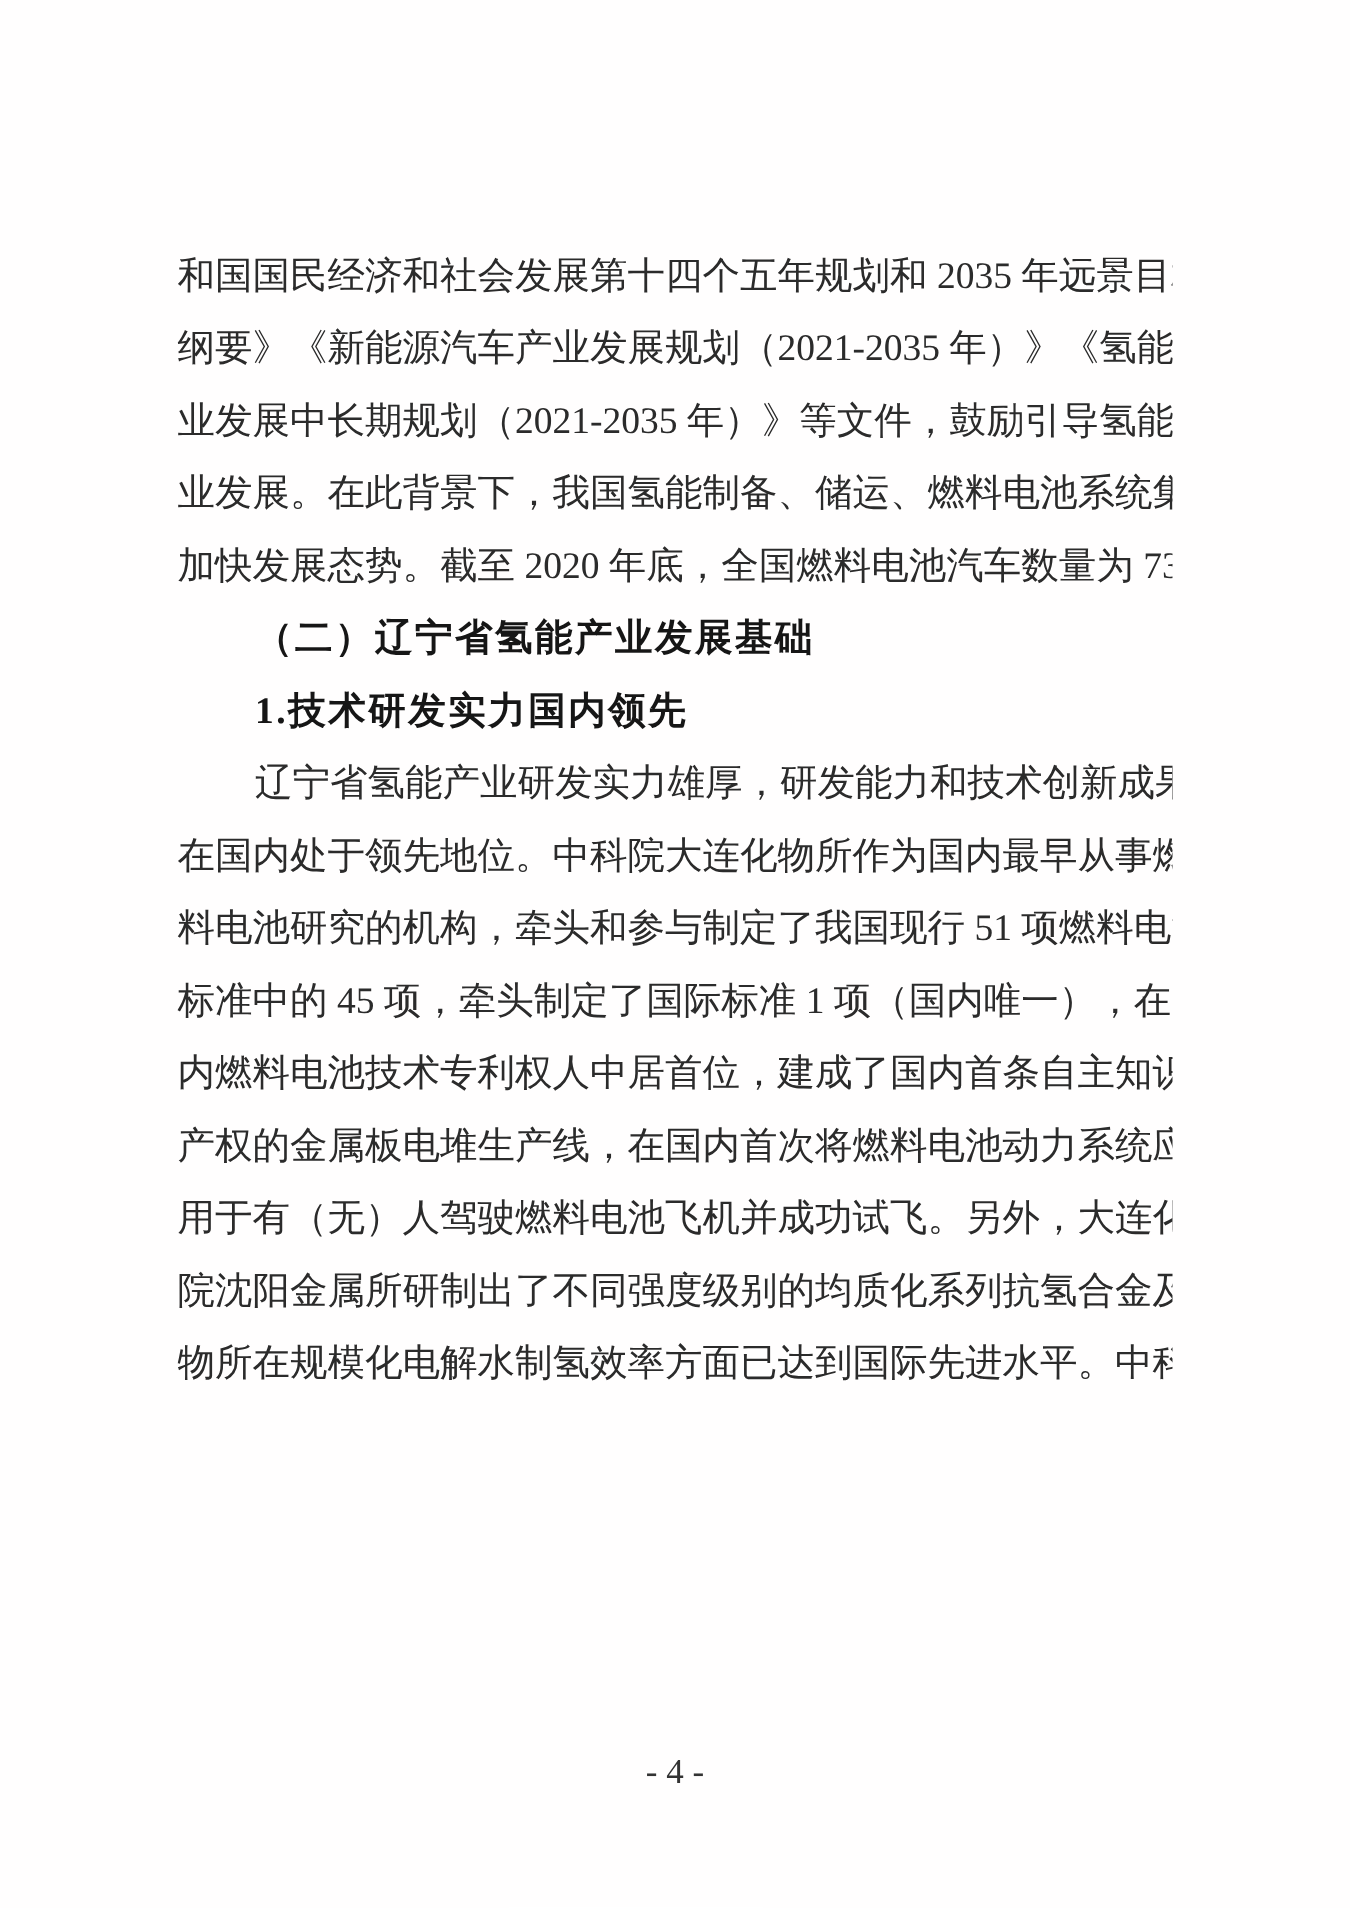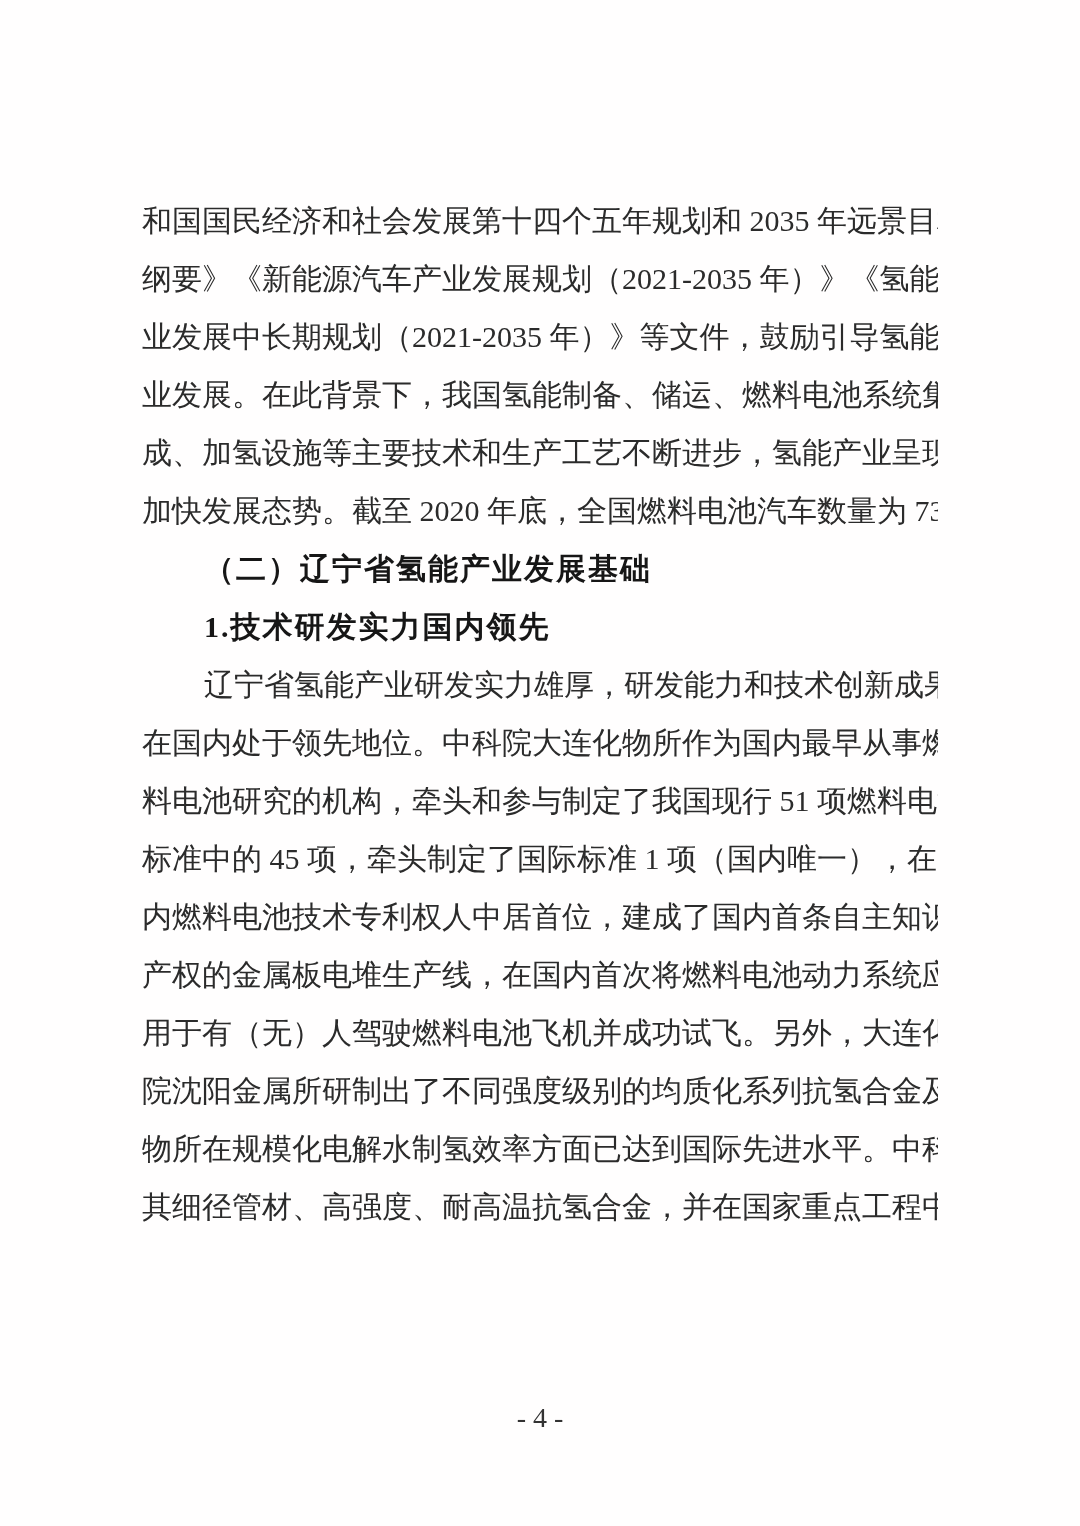--- a/index.html
+++ b/index.html
@@ -60,33 +60,31 @@
 </head>
 <body>
 
 <div class="page">
   <div class="content">
 
     <div class="line">和国国民经济和社会发展第十四个五年规划和 2035 年远景目标</div>
     <div class="line">纲要》《新能源汽车产业发展规划（2021-2035 年）》《氢能产</div>
     <div class="line">业发展中长期规划（2021-2035 年）》等文件，鼓励引导氢能产</div>
     <div class="line">业发展。在此背景下，我国氢能制备、储运、燃料电池系统集</div>
-    <div class="line">成、加氢设施等主要技术和生产工艺不断进步，氢能产业呈现</div>
     <div class="line">加快发展态势。截至 2020 年底，全国燃料电池汽车数量为 7355</div>
 
     <div class="line heading">（二）辽宁省氢能产业发展基础</div>
     <div class="line heading">1.技术研发实力国内领先</div>
 
     <div class="line first">辽宁省氢能产业研发实力雄厚，研发能力和技术创新成果</div>
     <div class="line">在国内处于领先地位。中科院大连化物所作为国内最早从事燃</div>
     <div class="line">料电池研究的机构，牵头和参与制定了我国现行 51 项燃料电池</div>
     <div class="line">标准中的 45 项，牵头制定了国际标准 1 项（国内唯一），在国</div>
     <div class="line">内燃料电池技术专利权人中居首位，建成了国内首条自主知识</div>
     <div class="line">产权的金属板电堆生产线，在国内首次将燃料电池动力系统应</div>
     <div class="line">用于有（无）人驾驶燃料电池飞机并成功试飞。另外，大连化</div>
     <div class="line">院沈阳金属所研制出了不同强度级别的均质化系列抗氢合金及</div>
     <div class="line">物所在规模化电解水制氢效率方面已达到国际先进水平。中科</div>
-    <div class="line">其细径管材、高强度、耐高温抗氢合金，并在国家重点工程中</div>
 
   </div>
 
   <div class="footer">- 4 -</div>
 </div>
 
 </body></html>

